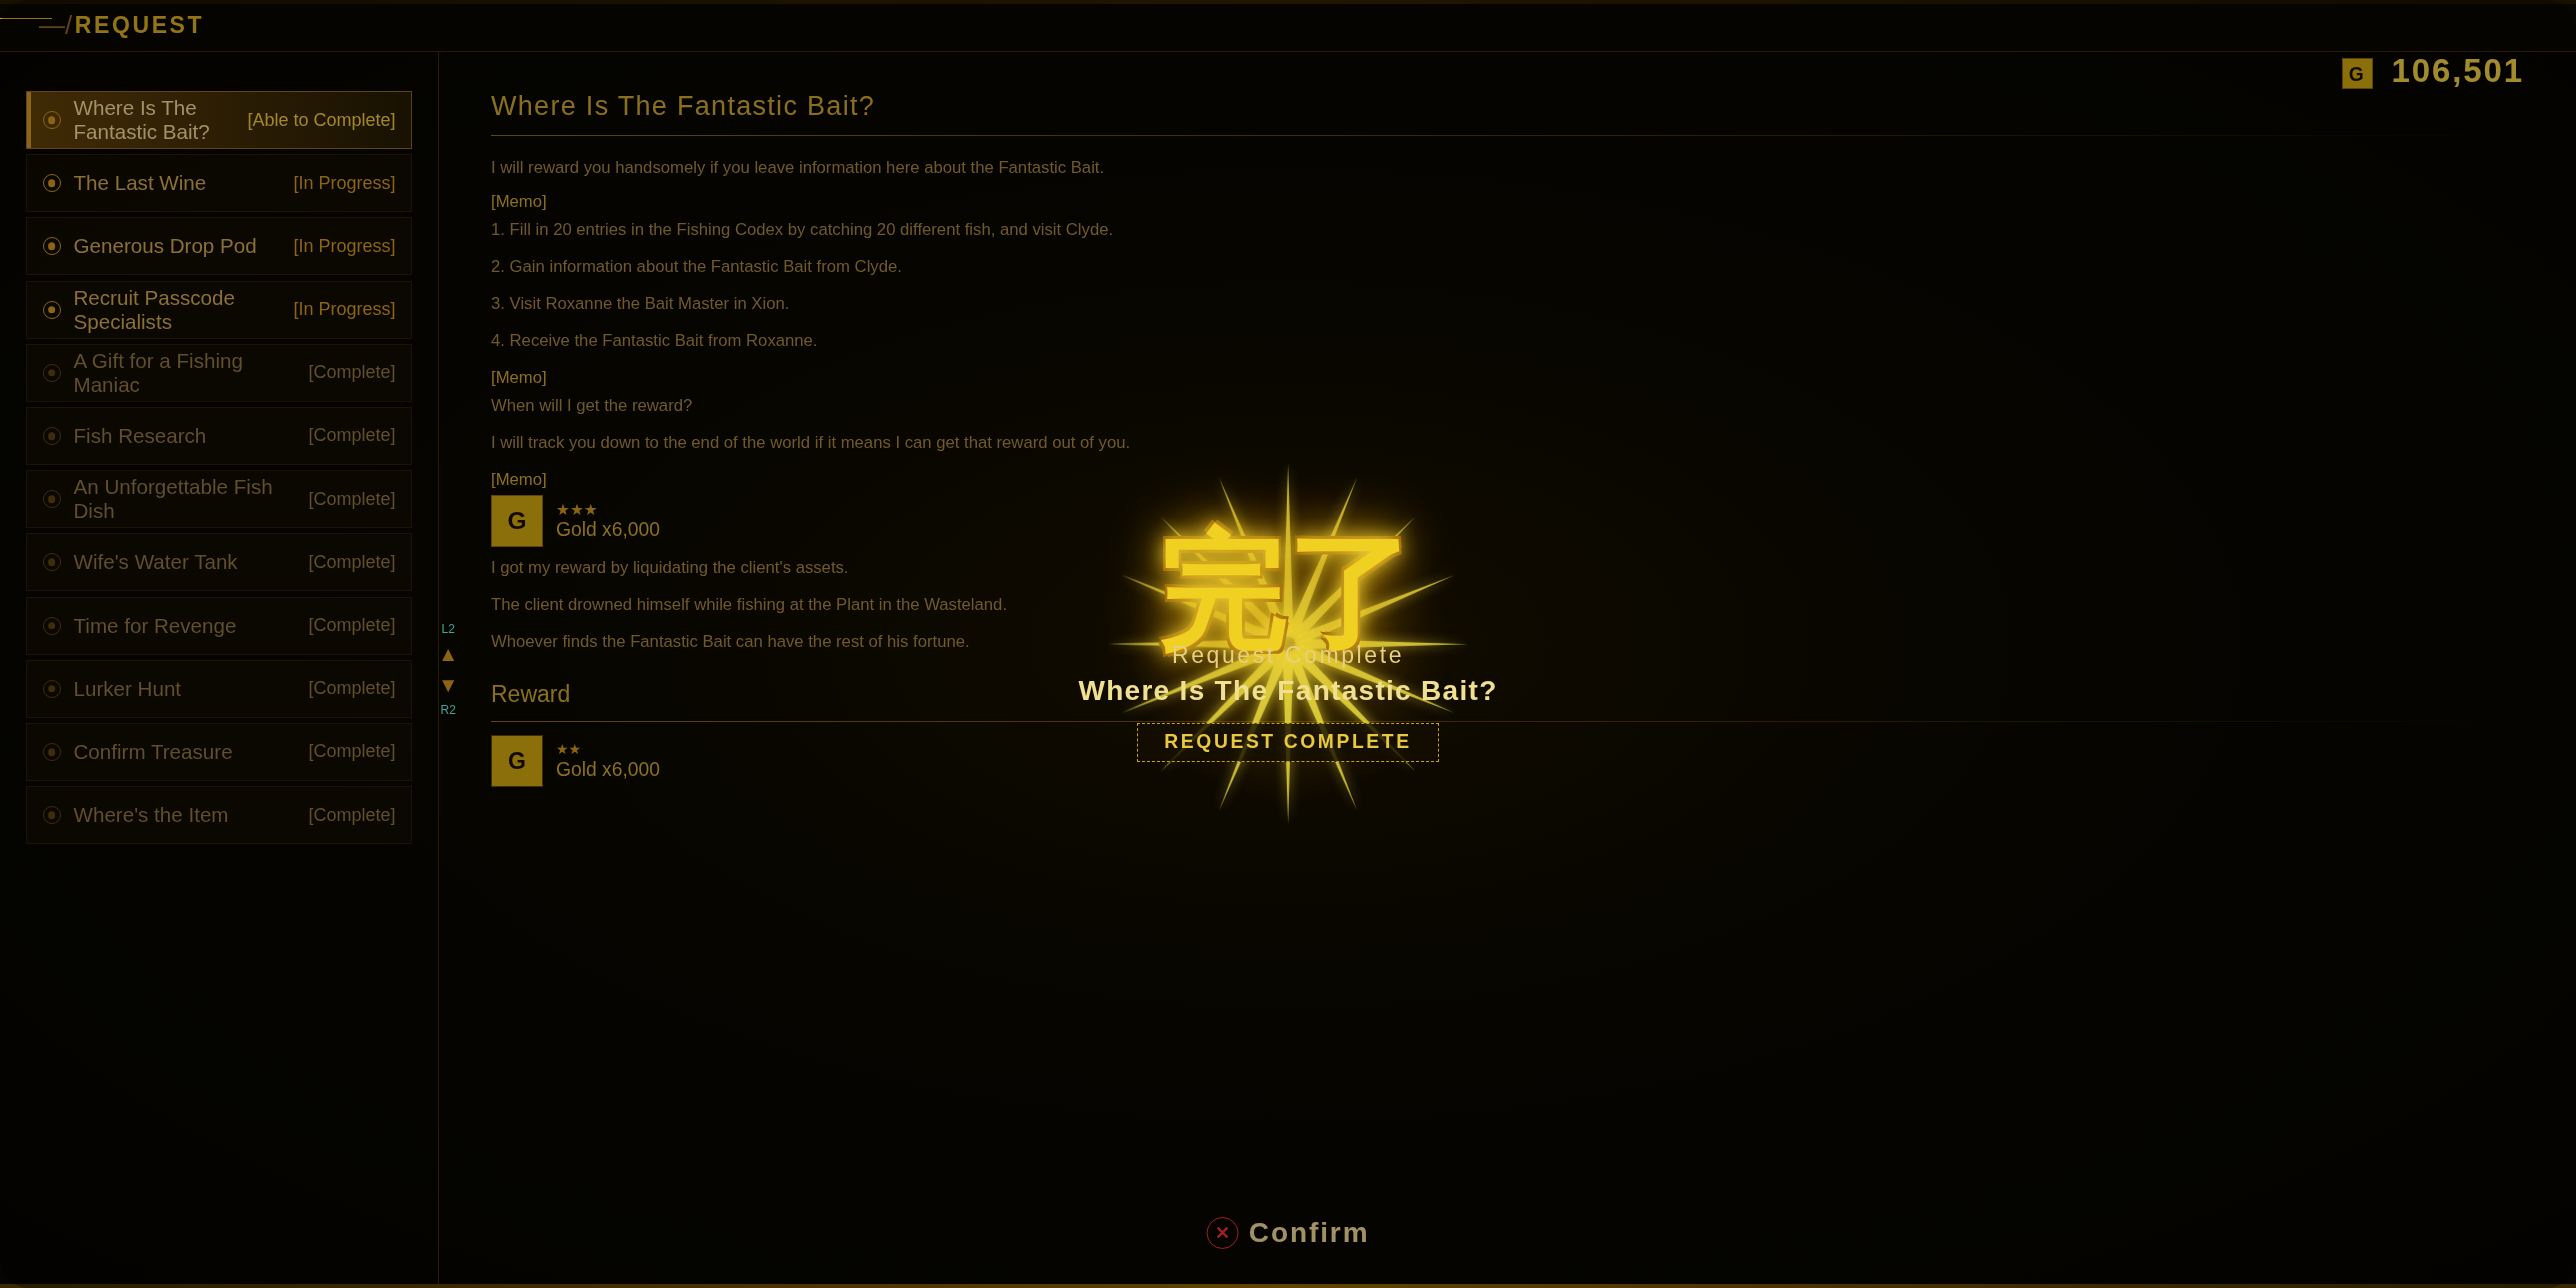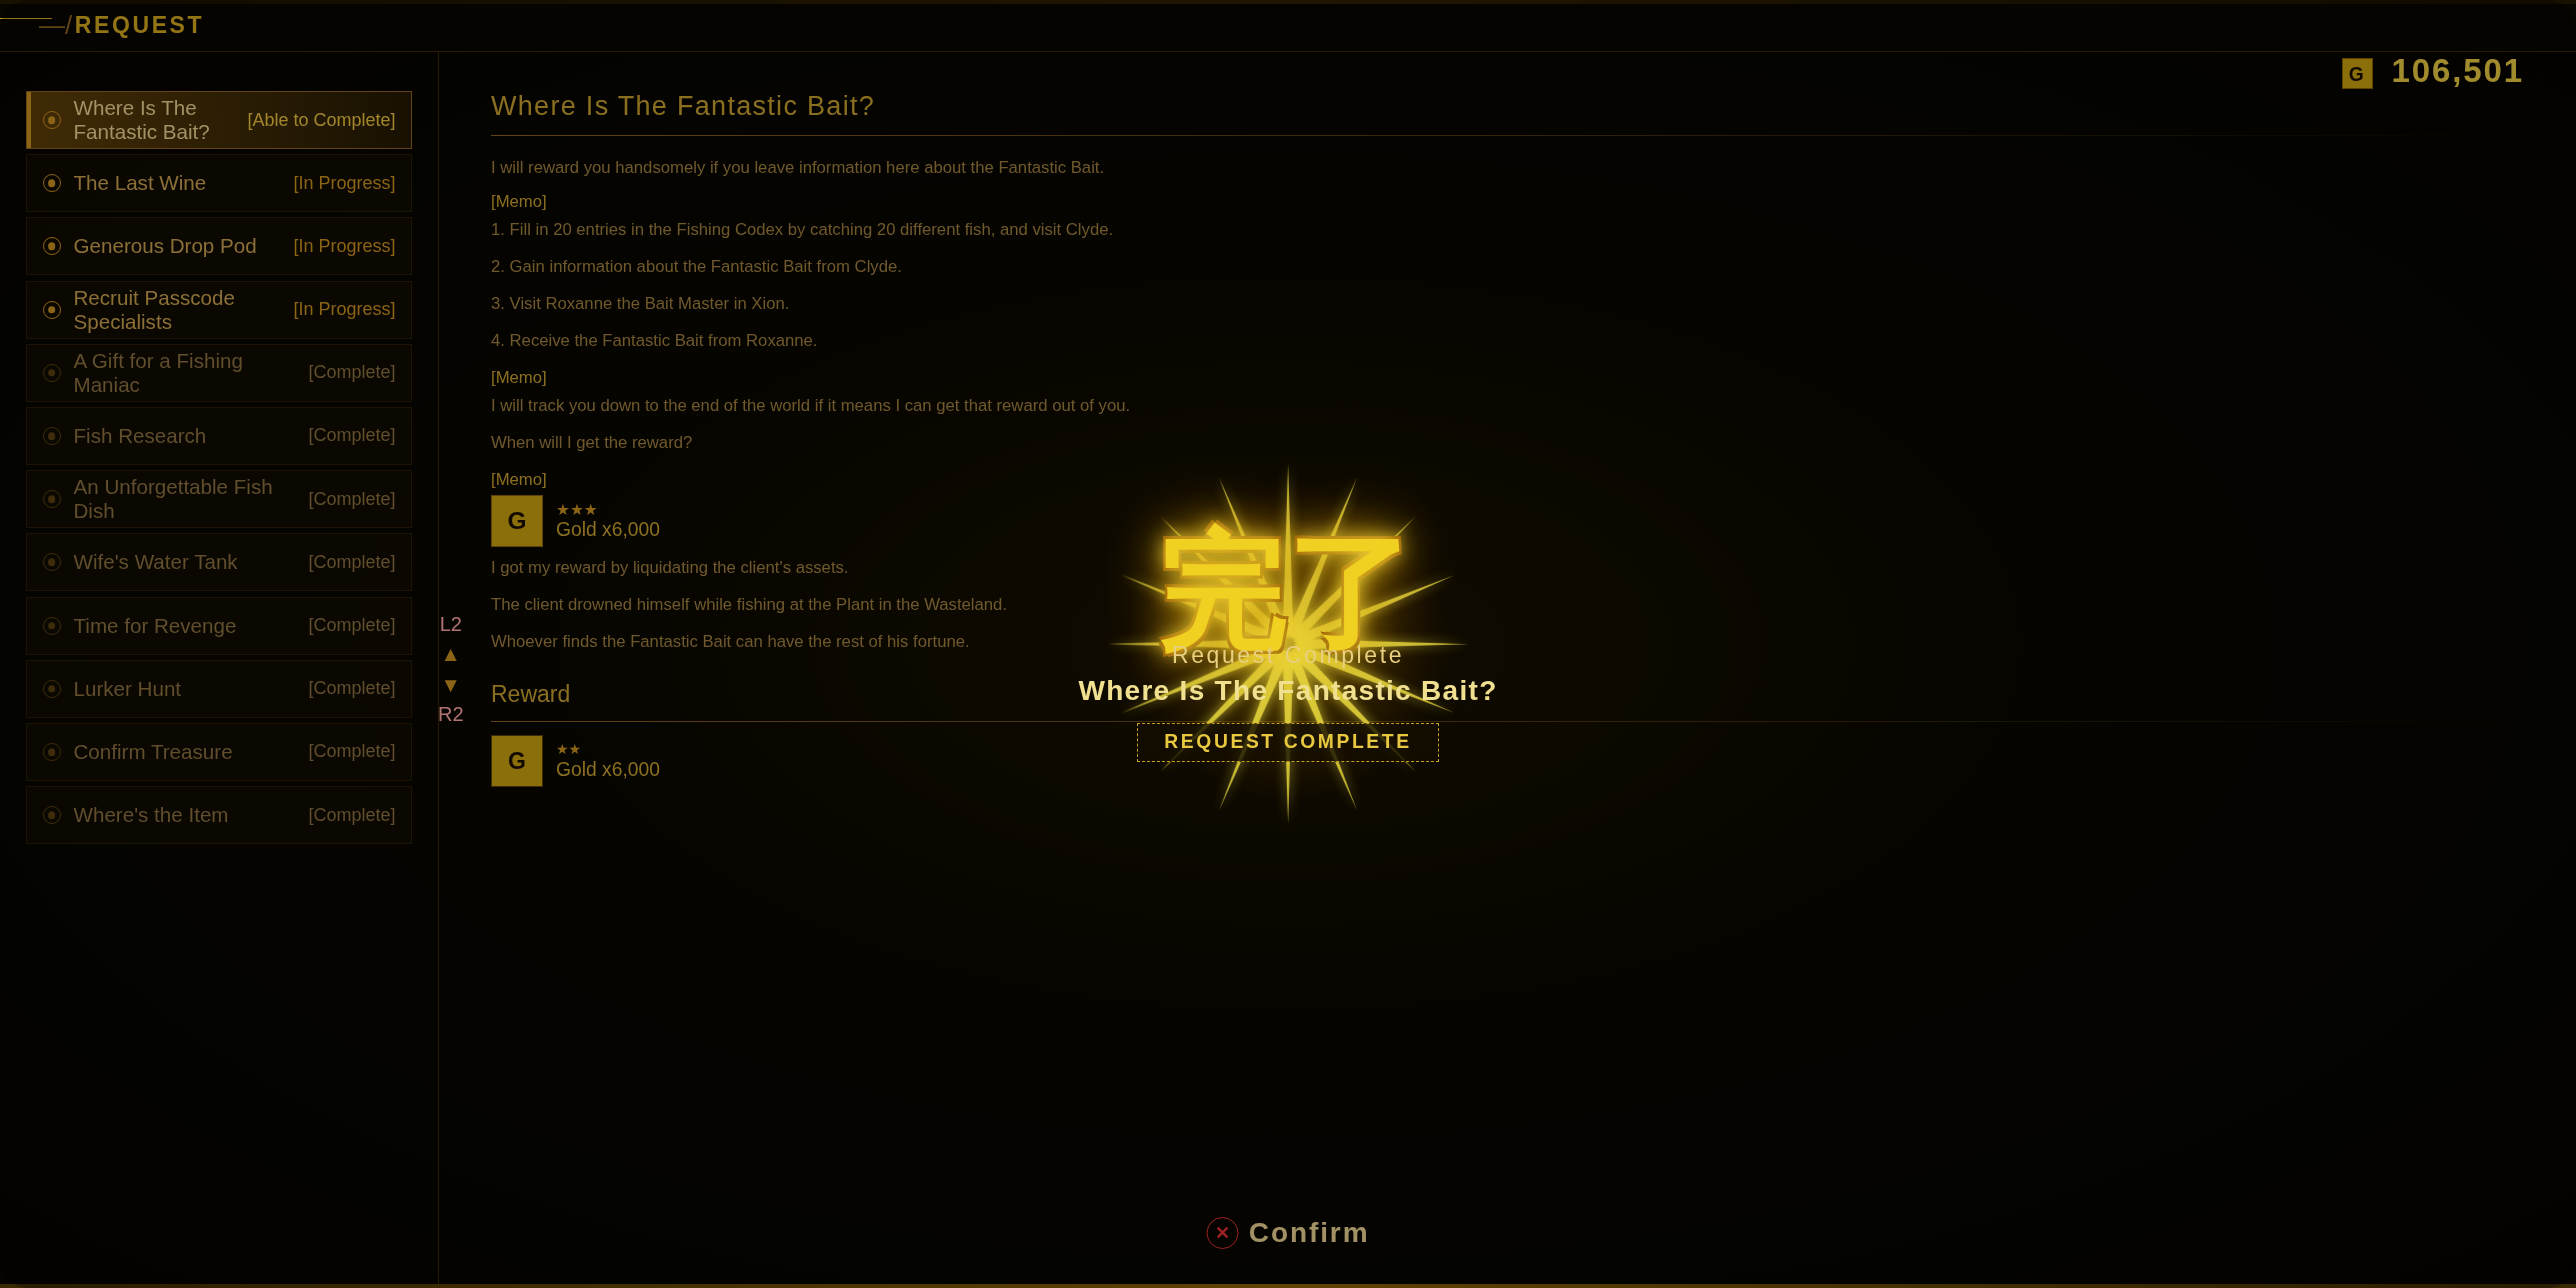--- a/index.html
+++ b/index.html
@@ -424,22 +424,22 @@
       gap: 6.4px;
       z-index: 4;
     }
 
     .scroll-arrow {
       color: #c89020;
       font-size: 20.6px;
     }
 
     .scroll-label {
-      font-size: 20px;
-      color: #fca5a5;
+      font-size: 12px;
+      color: #5eead4;
     }
 
     
     .active-left-line {
       position: absolute;
       left: 0;
       top: 0;
       bottom: 0;
       width: 3.9px;
       background: #c89020;
@@ -555,22 +555,22 @@
 
     <p class="detail-text">I will reward you handsomely if you leave information here about the Fantastic Bait.</p>
 
     <p class="detail-memo">[Memo]</p>
     <p class="detail-text">1. Fill in 20 entries in the Fishing Codex by catching 20 different fish, and visit Clyde.</p>
     <p class="detail-text">2. Gain information about the Fantastic Bait from Clyde.</p>
     <p class="detail-text">3. Visit Roxanne the Bait Master in Xion.</p>
     <p class="detail-text">4. Receive the Fantastic Bait from Roxanne.</p>
 
     <p class="detail-memo" style="margin-top:13px;">[Memo]</p>
+    <p class="detail-text">When will I get the reward?</p>
     <p class="detail-text">I will track you down to the end of the world if it means I can get that reward out of you.</p>
-    <p class="detail-text">When will I get the reward?</p>
 
     <p class="detail-memo" style="margin-top:13px;">[Memo]</p>
 
     <div style="display:flex; align-items:center; gap:13px; margin-bottom:7.7px;">
       <div style="width:52px; height:52px; background:#1a1000; border:1.3px solid #8a6010; display:flex; align-items:center; justify-content:center;">
         <span style="font-size:24.5px; font-weight:900; color:#1a0f00; background:#c8a010; width:100%; height:100%; display:flex; align-items:center; justify-content:center;">G</span>
       </div>
       <div>
         <span style="color:#c89020; font-size:15.5px; display:block;">★★★</span>
         <span style="color:#c8a030; font-size:19.3px;">Gold  x6,000</span>

